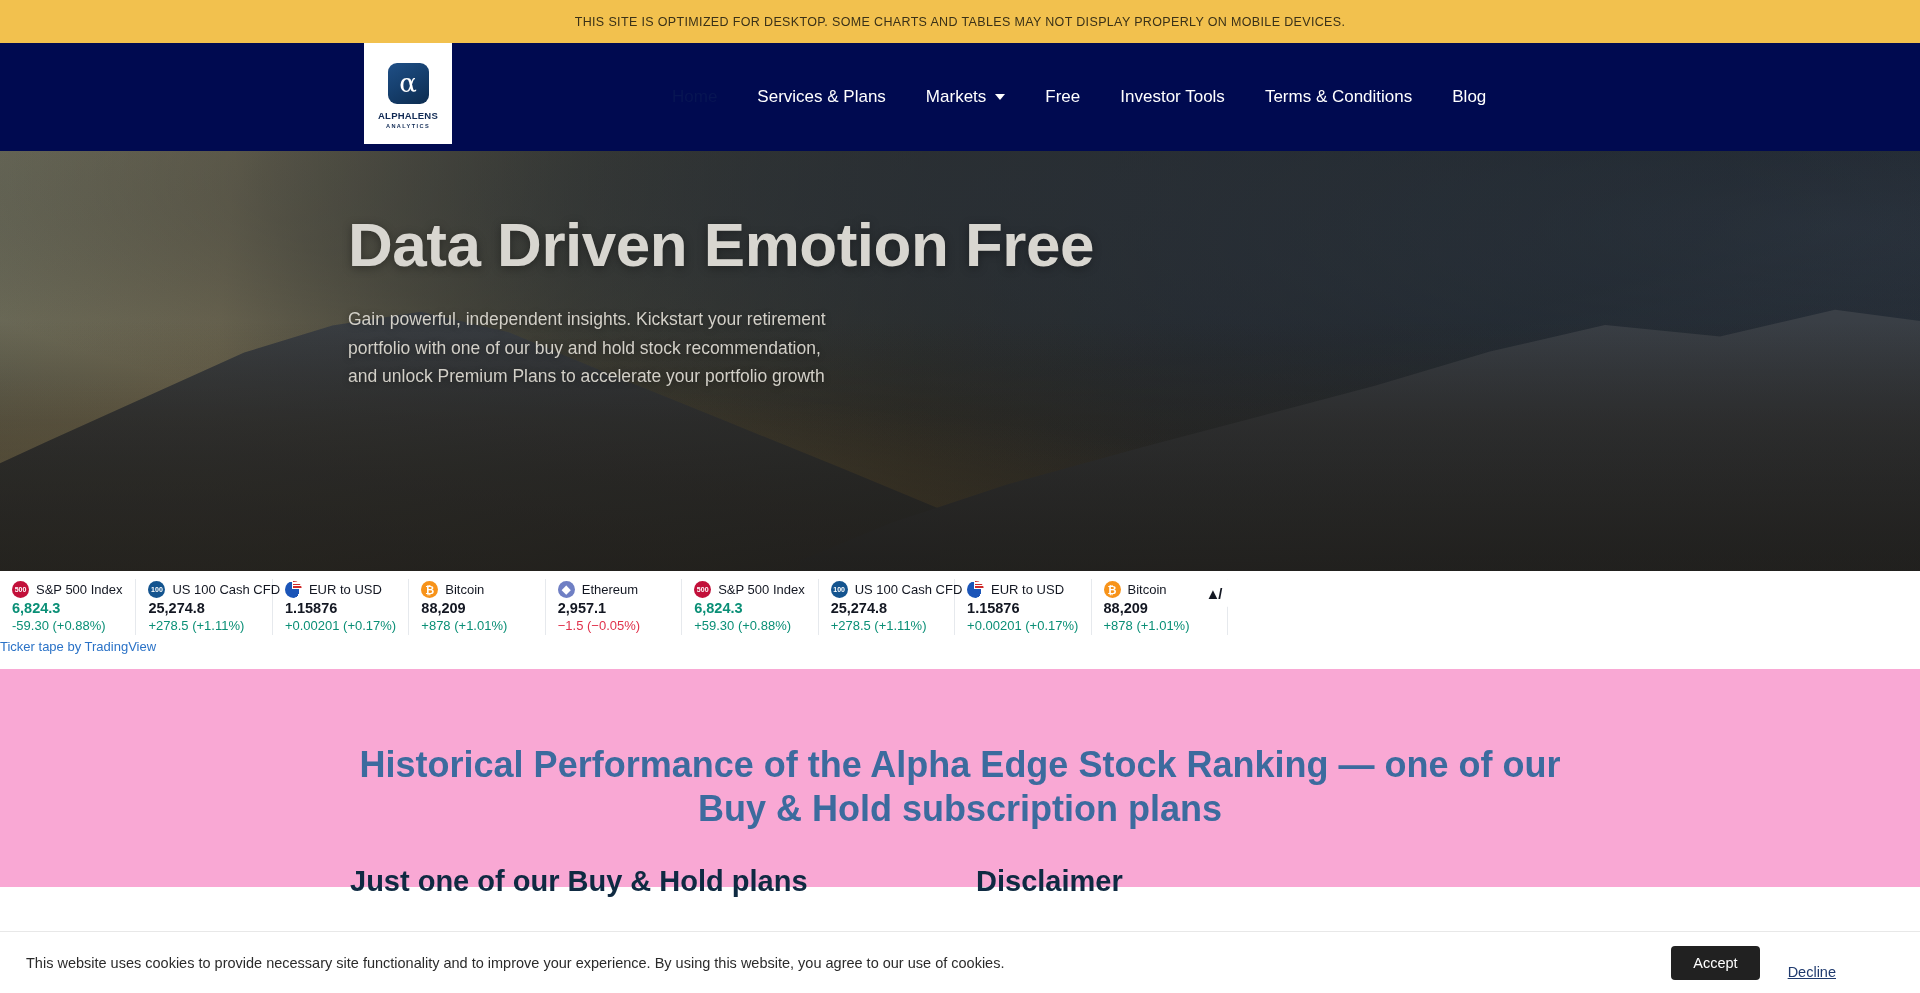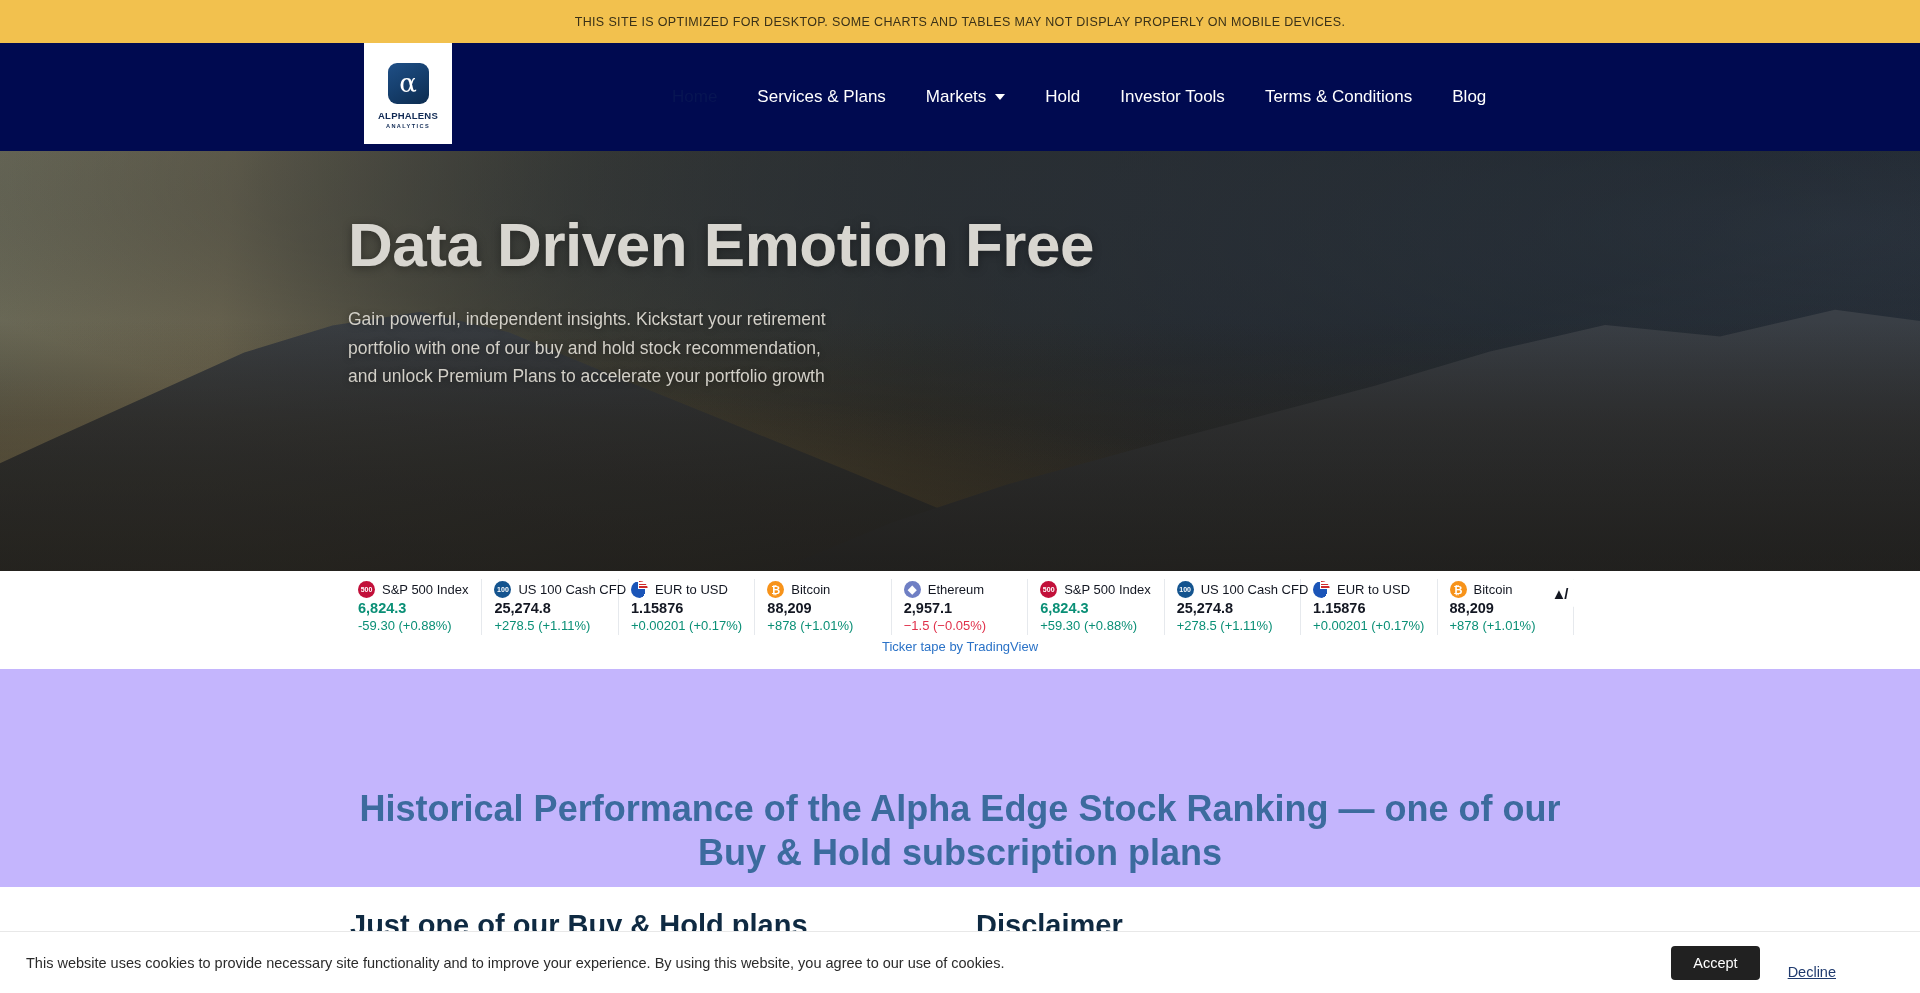--- a/index.html
+++ b/index.html
@@ -156,21 +156,20 @@
     color: #d2cfc7;
     text-shadow: 0 1px 6px rgba(0,0,0,.4);
   }
 
   
   .ticker-wrap {
     height: 98px;
     background: #ffffff;
     display: flex;
     flex-direction: column;
-    align-items: center;
     justify-content: flex-start;
     padding-top: 8px;
   }
   .ticker {
     width: 1228px;
     height: 56px;
     display: flex;
     align-items: stretch;
     background: #ffffff;
     position: relative;
@@ -224,23 +223,23 @@
   }
   .ticker-credit {
     margin-top: 4px;
     font-size: 13px;
     color: #2a72c7;
     cursor: pointer;
   }
 
   
   .blue-section {
-    background: #c4b5fd;
+    background: #f9a8d4;
     height: 218px;
-    padding-top: 118px;
+    padding-top: 74px;
     position: relative;
   }
   .section-title {
     width: 1220px;
     margin: 0 auto;
     text-align: center;
     color: #3c6b9e;
     font-size: 36px;
     font-weight: 700;
     line-height: 1.22;
@@ -317,21 +316,21 @@
           <span>Home</span>
         </div>
         <div class="nav-item">
           <span>Services &amp; Plans</span>
         </div>
         <div class="nav-item">
           <span>Markets</span>
           <span class="caret"></span>
         </div>
         <div class="nav-item">
-          <span>Hold</span>
+          <span>Free</span>
         </div>
         <div class="nav-item">
           <span>Investor Tools</span>
         </div>
         <div class="nav-item">
           <span>Terms &amp; Conditions</span>
         </div>
         <div class="nav-item">
           <span>Blog</span>
         </div>

